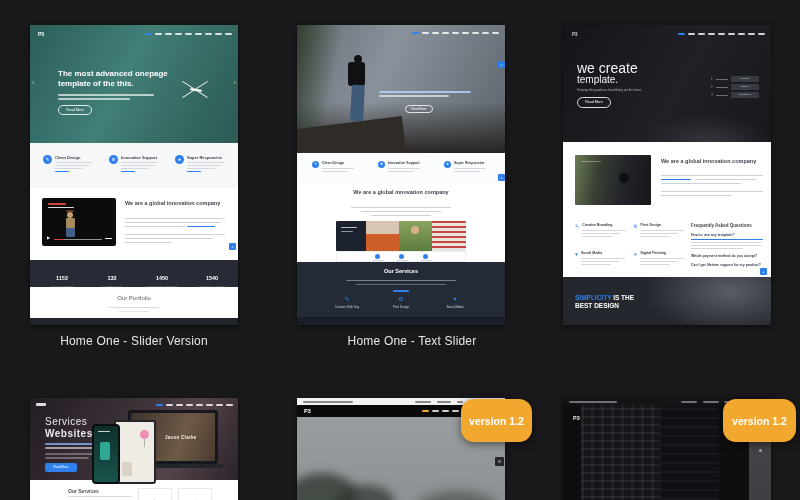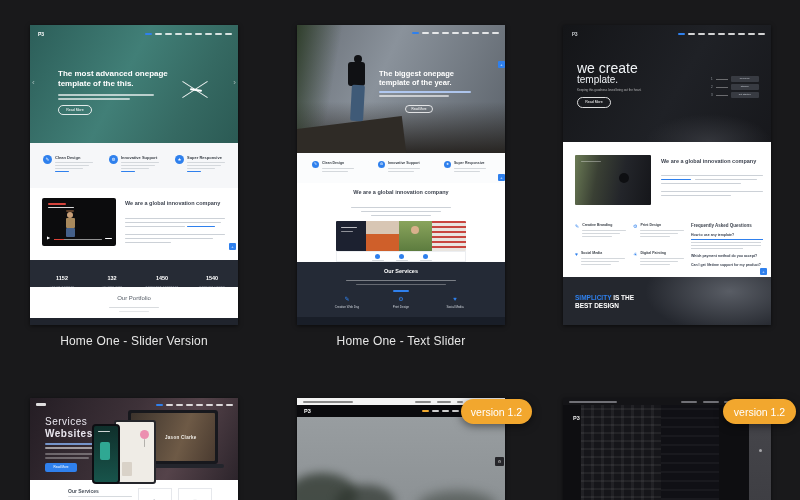--- a/index.html
+++ b/index.html
@@ -8,21 +8,21 @@
   #stage{position:relative;width:800px;height:500px;background:#19191b;overflow:hidden}
   .card{position:absolute;width:208px;height:300px;overflow:hidden;background:#fff;cursor:pointer;box-shadow:0 1px 4px rgba(0,0,0,.6)}
   .sec{position:absolute;left:0;width:208px}
   .abs{position:absolute}
   .b{position:absolute;height:2px;border-radius:1px;background:#ccd1d7;display:block}
   .mnu{position:absolute;display:flex;gap:3px;align-items:center}
   .mnu i{display:block;width:7px;height:2px;border-radius:1px;background:rgba(255,255,255,.8)}
   .mnu i.on{background:#2f80ed}
   .mnu i.or{background:#f0a92e}
   .caption{position:absolute;width:208px;top:334px;text-align:center;color:#e6e6e6;font-size:12px;font-weight:500;letter-spacing:.2px}
-  .badge{position:absolute;top:399px;height:25px;border-radius:13px;background:#f2a72e;color:#fff;font-size:10.5px;font-weight:normal;display:flex;align-items:center;justify-content:center;box-shadow:0 2px 8px rgba(0,0,0,.5);z-index:50}
+  .badge{position:absolute;top:399px;height:43px;border-radius:13px;background:#f2a72e;color:#fff;font-size:10.5px;font-weight:bold;display:flex;align-items:center;justify-content:center;box-shadow:0 2px 8px rgba(0,0,0,.5);z-index:50}
   .sq{position:absolute;width:7px;height:7px;background:#2f80ed;border-radius:1px;color:#fff;font-size:4px;line-height:7px;text-align:center}
   .fi{position:absolute;display:flex;gap:3px}
   .fi .ic{width:9px;height:9px;border-radius:50%;background:#2f80ed;color:#fff;font-size:4.5px;line-height:9px;text-align:center;flex:0 0 auto}
   .fi .ic.sm{width:7px;height:7px;font-size:3.5px;line-height:7px}
   .fcol{display:flex;flex-direction:column}
   .fi .tt{font-size:4px;font-weight:bold;color:#3b4149;line-height:5px}
   .fi .bar{width:38px;height:1px;background:#d4d8dc;margin-top:2px;border-radius:.5px}
   .glyph{position:absolute}
   .st{position:absolute;width:44px;text-align:center}
   .st .v{font-size:5.5px;font-weight:bold;color:#fff}
@@ -166,21 +166,20 @@
         <i class="on"></i>
           <i></i>
           <i></i>
           <i></i>
           <i></i>
           <i></i>
           <i></i>
           <i></i>
           <i></i>
       </span>
-      <div class="abs" style="left:82px;top:44px;width:106px;font-size:7.5px;font-weight:bold;color:#fff;line-height:1.25">The biggest onepage template of the year.</div>
       <i class="b" style="left:82px;top:66px;width:92px;background:rgba(185,210,255,.85)"></i>
       <i class="b" style="left:82px;top:70px;width:70px;background:rgba(255,255,255,.6)"></i>
       <div class="abs" style="left:108px;top:80px;width:28px;height:8px;border:1px solid rgba(255,255,255,.8);border-radius:4px;font-size:3px;line-height:6px;text-align:center;color:#fff">Read More</div>
       <span class="sq" style="left:201px;top:36px">+</span>
     </div>
 
     <div class="sec" style="top:128px;height:30px;background:#fbfcfd">
       <div class="fi" style="left:15px;top:8px">
         <span class="ic sm">✎</span>
         <span class="fcol">
@@ -357,21 +356,21 @@
 
     <div class="sec" style="top:252px;height:48px;background:radial-gradient(120px 60px at 80% 30%,#595d65,rgba(36,39,45,0) 70%),#24272e">
       <div class="abs" style="left:12px;top:16px;font-size:6.5px;font-weight:bold;line-height:9px">
         <span style="color:#2f80ed">SIMPLICITY</span><span style="color:#fff"> IS THE</span>
       </div>
       <div class="abs" style="left:12px;top:25px;font-size:6.5px;font-weight:bold;color:#fff">BEST DESIGN</div>
     </div>
   </div>
 
   <div class="caption" style="left:30px">Home One - Slider Version</div>
-  <div class="caption" style="left:297px">Home One - Text Slider</div>
+  <div class="caption" style="left:308px">Home One - Text Slider</div>
 
   <div class="card" style="left:30px;top:398px">
     <div class="sec" style="top:0;height:82px;background:linear-gradient(115deg,#241d24 0%,#3d3138 45%,#55434a 70%,#2c242b 100%)">
       <i class="b" style="left:6px;top:5px;width:10px;height:3px;background:rgba(255,255,255,.85)"></i>
       <span class="mnu" style="right:5px;top:6px">
         <i class="on"></i>
           <i></i>
           <i></i>
           <i></i>
           <i></i>

